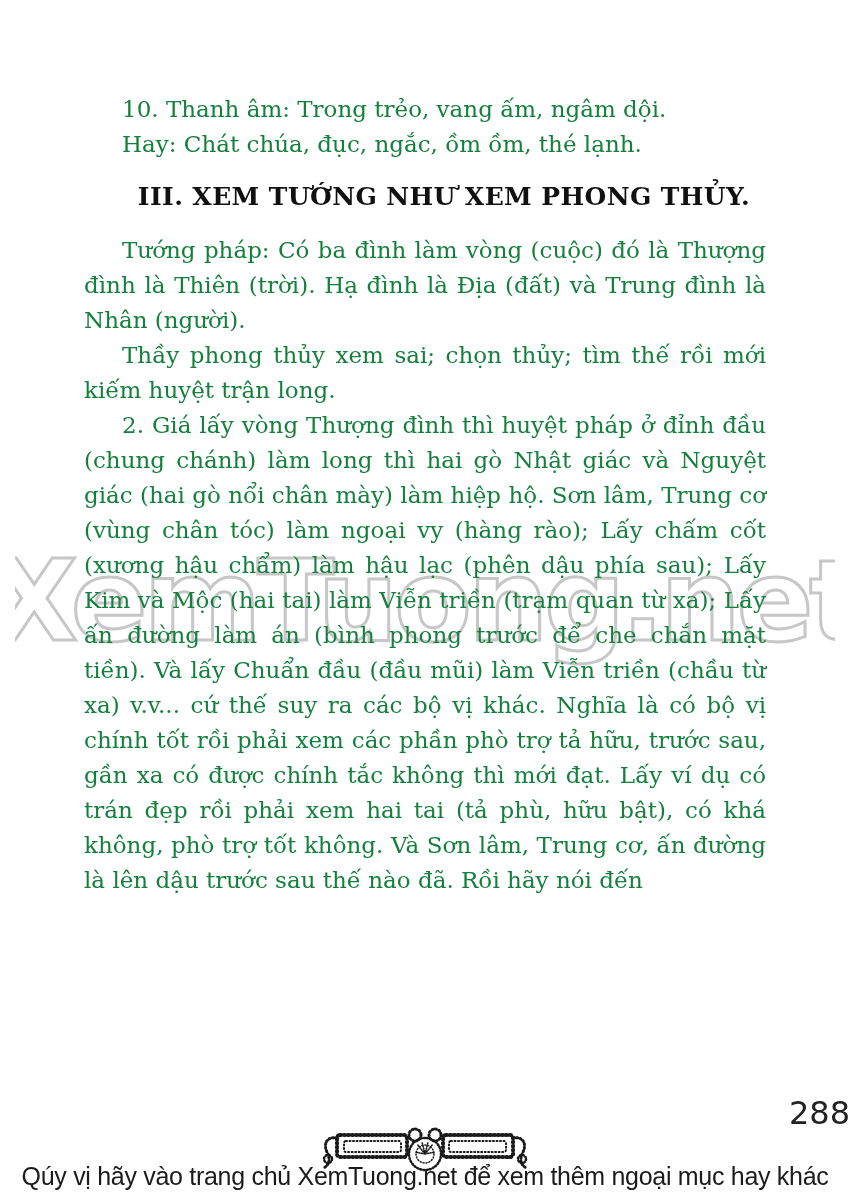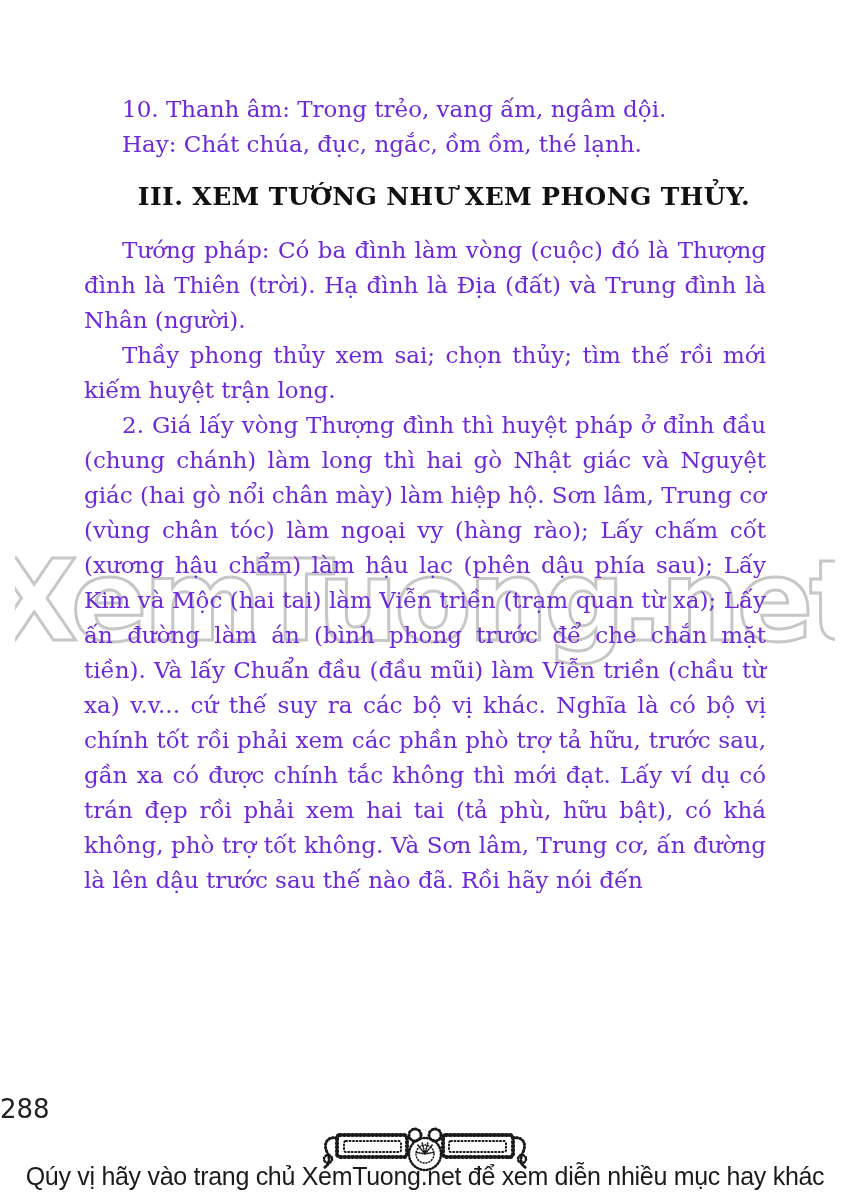--- a/index.html
+++ b/index.html
@@ -17,21 +17,21 @@
     position:absolute;
     left:84px;top:92px;width:682px;
     z-index:2;
   }
   .body-text p.para{
     margin:0;
     font-size:23px;
     line-height:35px;
     text-align:justify;
     text-indent:38px;
-    color:#6d28d9;
+    color:#15803d;
   }
   .body-text h2.heading{
     margin:20px 0 22px 0;
     font-size:25px;
     font-weight:bold;
     letter-spacing:.4px;
     text-indent:38px;
     color:#111111;
     font-family:"DejaVu Serif","Liberation Serif",serif;
     text-align:center;
@@ -42,23 +42,23 @@
     left:50%;top:528px;
     transform:translateX(-50%);
     z-index:1;
     pointer-events:none;
     text-decoration:underline;
   }
   
   .page-number{
     position:absolute;
     left:0;top:1094px;width:100%;
-    text-align:left;
+    text-align:right;
     font-family:"DejaVu Sans","Liberation Sans",sans-serif;
-    font-size:26px;
+    font-size:32px;
     color:#222222;
     z-index:3;
   }
   
   .ornament{
     position:absolute;
     left:50%;top:1126px;
     transform:translateX(-50%);
     z-index:3;
   }
@@ -112,15 +112,15 @@
 
       <circle cx="96" cy="9" r="6" stroke-width="3" stroke-dasharray="1 2.5"></circle>
       <circle cx="116" cy="9" r="6" stroke-width="3" stroke-dasharray="1 2.5"></circle>
 
       <circle cx="106" cy="28" r="16" stroke-width="2.5" stroke-dasharray="1 2.2"></circle>
       <circle cx="106" cy="28" r="9" stroke-width="1.5" stroke-dasharray="1 2"></circle>
       <path d="M106,28 L98,18 M106,28 L103,16 M106,28 L109,16 M106,28 L114,18 M106,28 L96,26 M106,28 L116,26" stroke-width="1.6" stroke-dasharray="1 1.6"></path>
     </g>
   </svg>
 
-  <div class="footer">Qúy vị hãy vào trang chủ XemTuong.net để xem diễn nhiều mục hay khác</div>
+  <div class="footer">Qúy vị hãy vào trang chủ XemTuong.net để xem thêm ngoại mục hay khác</div>
 
 </div>
 
 </body></html>

